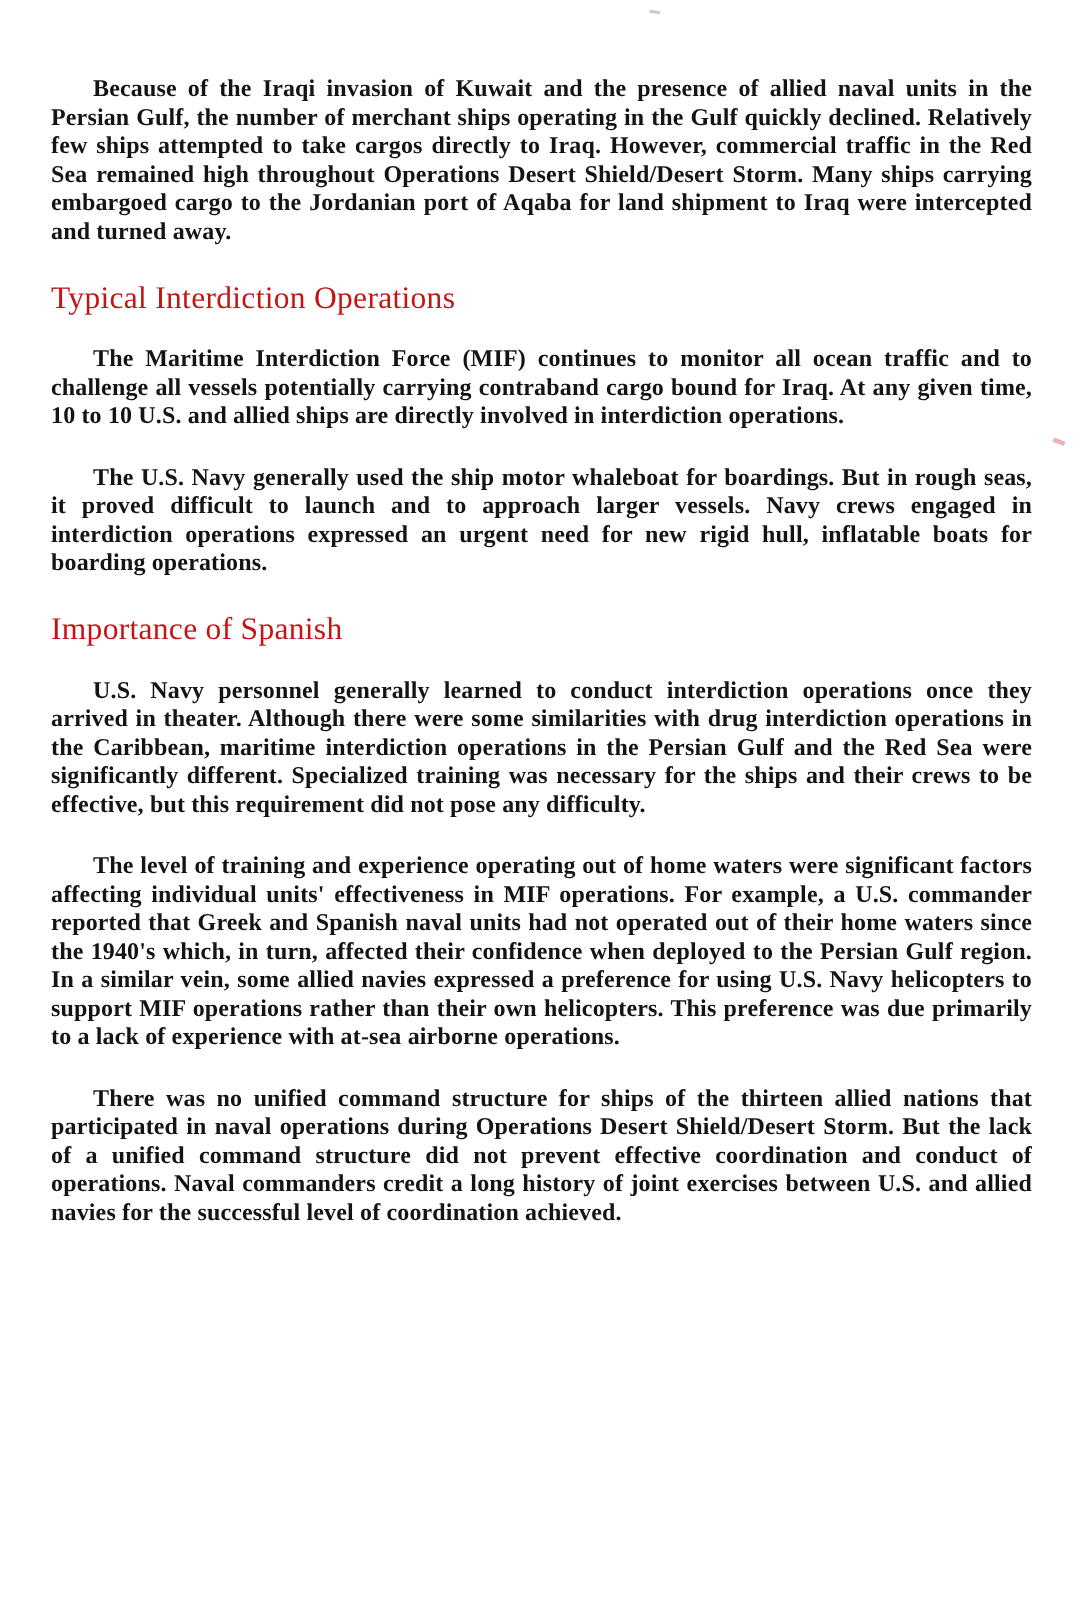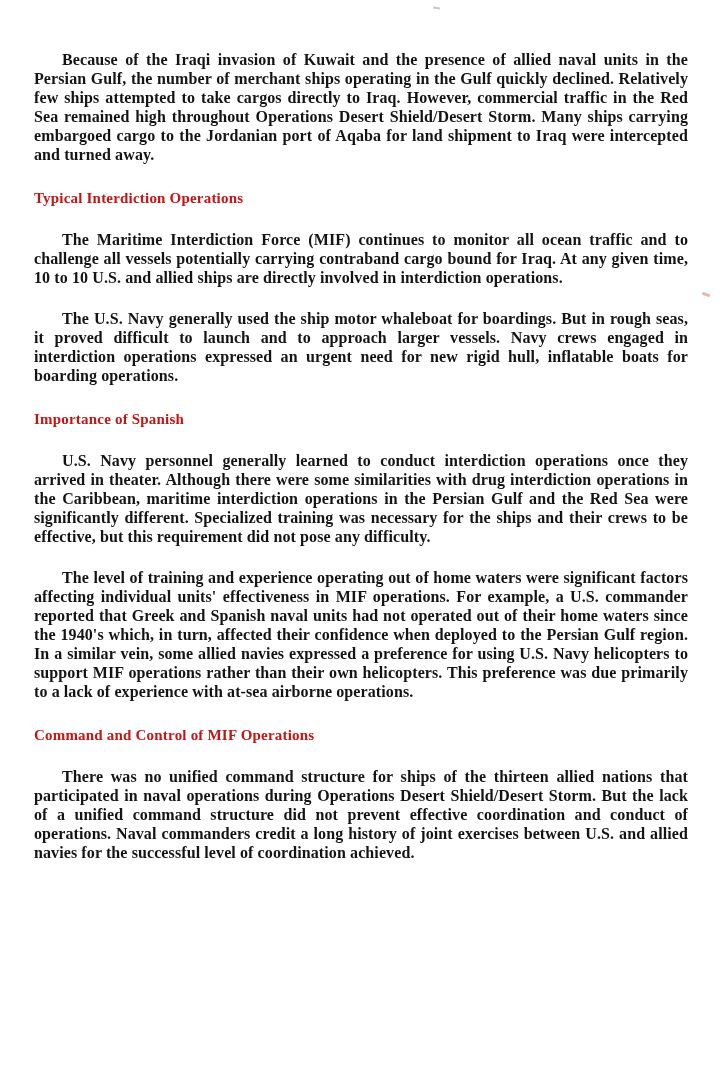--- a/index.html
+++ b/index.html
@@ -26,23 +26,23 @@
     font-size: 16px;
     line-height: 19px;
     font-weight: bold;
     color: #141414;
     text-align: justify;
     text-indent: 28px;
     letter-spacing: 0.1px;
   }
   .heading {
     margin: 14px 0 20px 0;
-    font-size: 15px;
+    font-size: 21px;
     line-height: 24px;
-    font-weight: bold;
+    font-weight: normal;
     color: #c41414;
     letter-spacing: 0.2px;
   }
   .page-number {
     position: absolute;
     top: 1018px;
     left: 0;
     width: 722px;
     text-align: center;
     font-size: 15px;
@@ -83,19 +83,18 @@
     <p class="para">The Maritime Interdiction Force (MIF) continues to monitor all ocean traffic and to challenge all vessels potentially carrying contraband cargo bound for Iraq. At any given time, 10 to 10 U.S. and allied ships are directly involved in interdiction operations.</p>
 
     <p class="para">The U.S. Navy generally used the ship motor whaleboat for boardings. But in rough seas, it proved difficult to launch and to approach larger vessels. Navy crews engaged in interdiction operations expressed an urgent need for new rigid hull, inflatable boats for boarding operations.</p>
 
     <h2 class="heading">Importance of Spanish</h2>
 
     <p class="para">U.S. Navy personnel generally learned to conduct interdiction operations once they arrived in theater. Although there were some similarities with drug interdiction operations in the Caribbean, maritime interdiction operations in the Persian Gulf and the Red Sea were significantly different. Specialized training was necessary for the ships and their crews to be effective, but this requirement did not pose any difficulty.</p>
 
     <p class="para">The level of training and experience operating out of home waters were significant factors affecting individual units' effectiveness in MIF operations. For example, a U.S. commander reported that Greek and Spanish naval units had not operated out of their home waters since the 1940's which, in turn, affected their confidence when deployed to the Persian Gulf region. In a similar vein, some allied navies expressed a preference for using U.S. Navy helicopters to support MIF operations rather than their own helicopters. This preference was due primarily to a lack of experience with at-sea airborne operations.</p>
 
-    <h2 class="heading">Command and Control of MIF Operations</h2>
 
     <p class="para">There was no unified command structure for ships of the thirteen allied nations that participated in naval operations during Operations Desert Shield/Desert Storm. But the lack of a unified command structure did not prevent effective coordination and conduct of operations. Naval commanders credit a long history of joint exercises between U.S. and allied navies for the successful level of coordination achieved.</p>
   </div>
 
   <div class="page-number">59</div>
 </div>
 
 </body></html>

